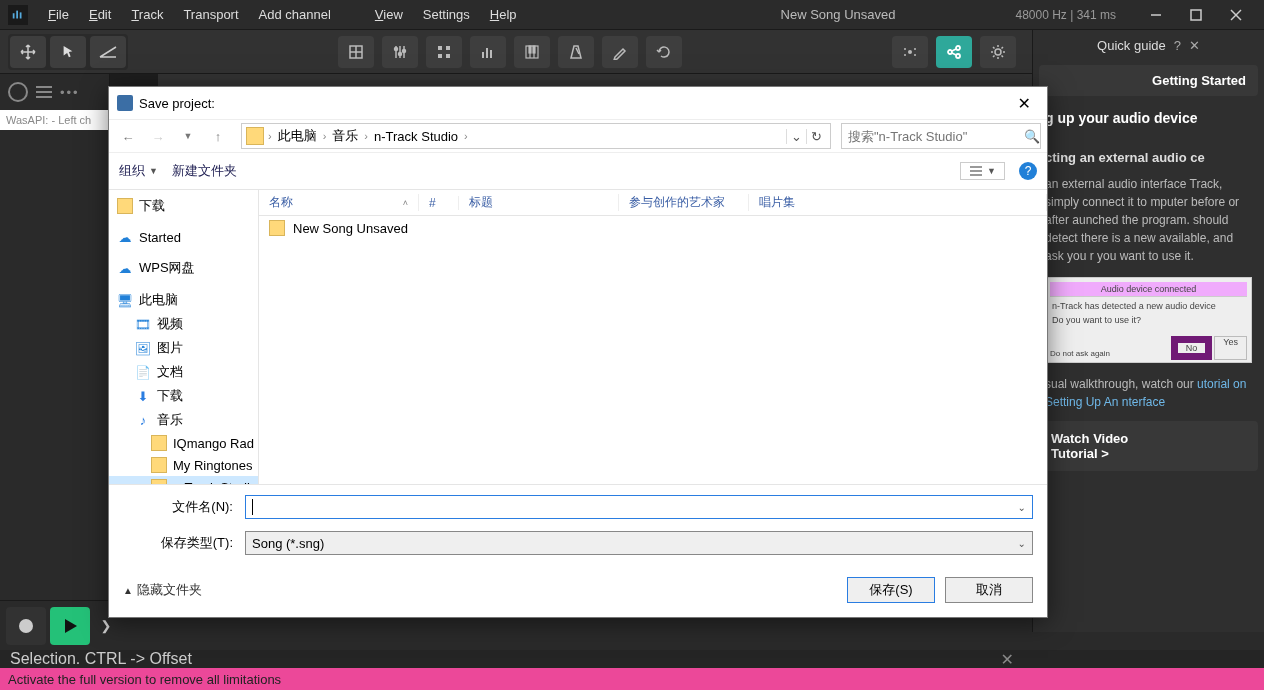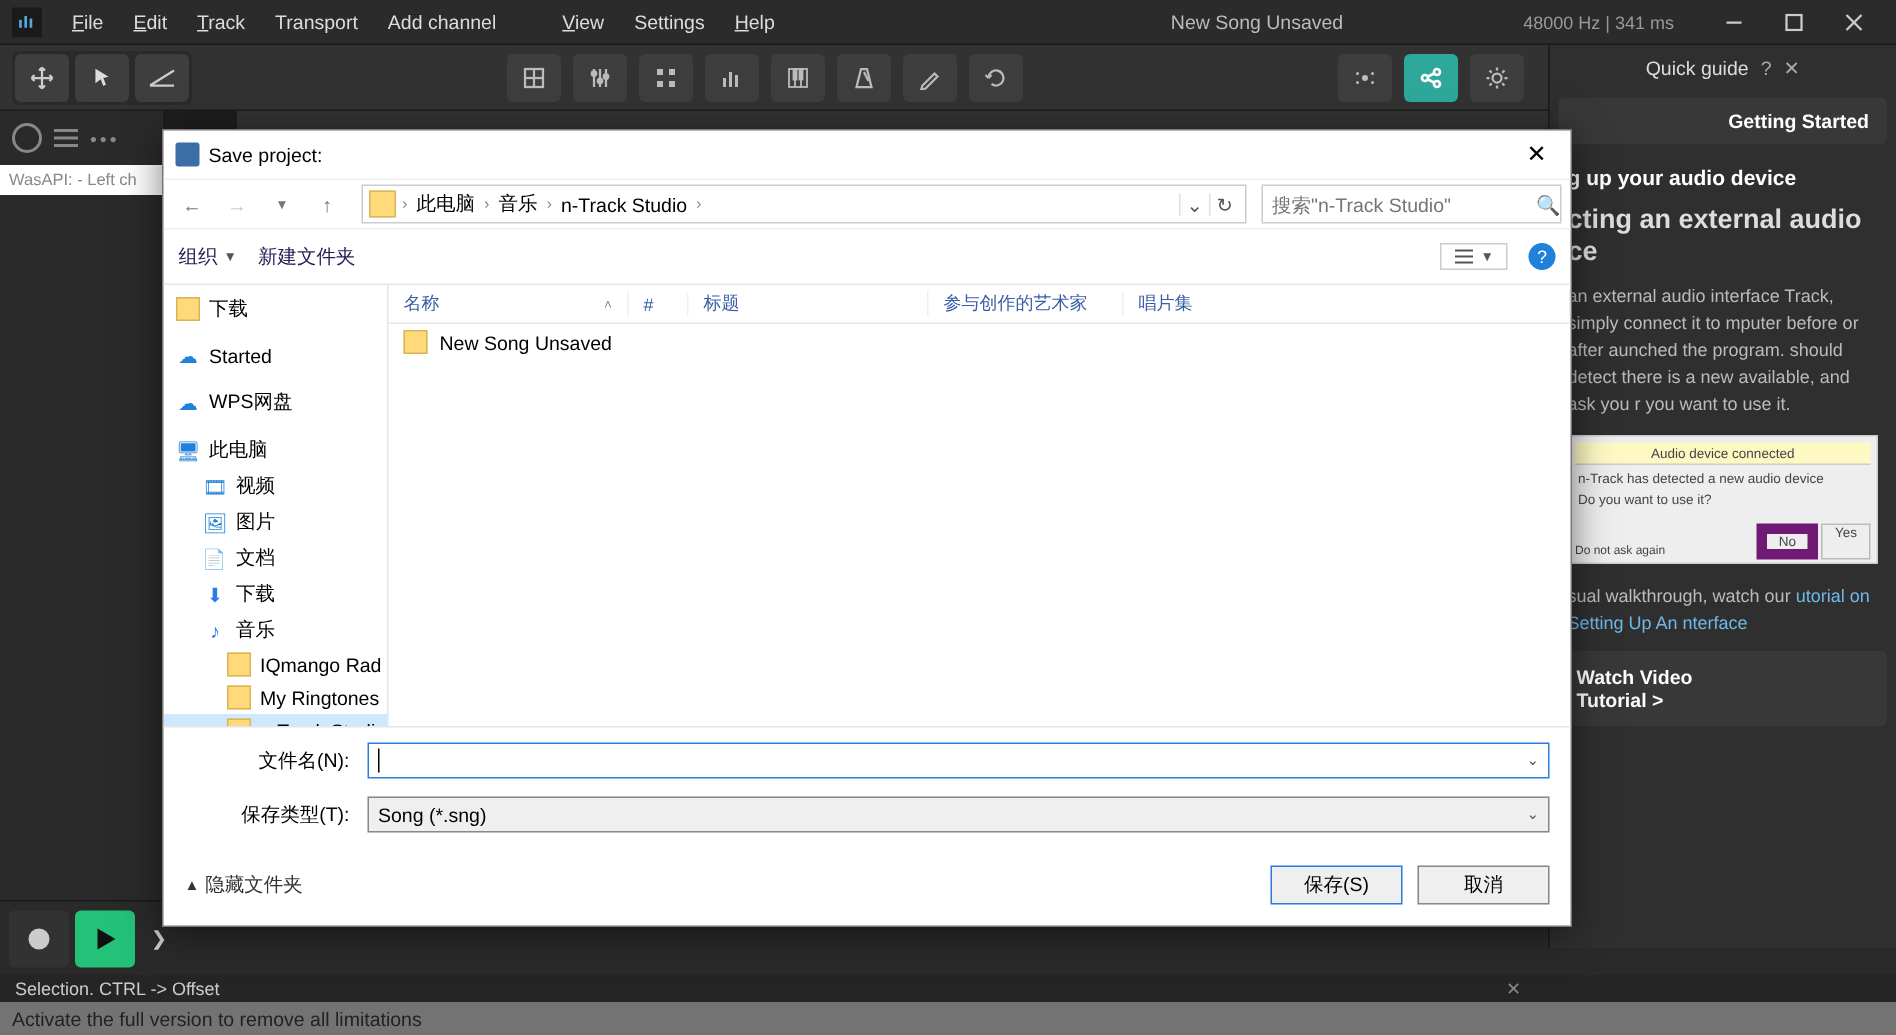--- a/index.html
+++ b/index.html
@@ -34,37 +34,37 @@
 .ruler-col .tick { position:absolute; left:0; right:0; text-align:right; padding-right:6px; font-size:10px; color:#666; }
 .timeline { flex:1; background:#252525; position:relative; }
 .timeline::before { content:''; position:absolute; top:0; height:20px; left:0; right:0; background:#333; border-bottom:1px solid #1a1a1a;}
 
 
 .right-panel { position:absolute; right:0; top:30px; width:232px; bottom:58px; background:#2f2f2f; border-left:1px solid #1a1a1a; padding:0; overflow:hidden;}
 .right-panel .qg-title { text-align:center; padding:8px 0; color:#ddd; font-size:13px; display:flex; align-items:center; justify-content:center; gap:8px;}
 .right-panel .qg-title .qicon { cursor:pointer; color:#aaa;}
 .right-panel .gs-badge { text-align:right; padding:8px 12px; color:#fff; font-weight:600; background:#383838; margin:4px 6px; border-radius:4px; font-size:13px;}
 .right-panel .section-title { font-weight:600; color:#fff; padding:10px 12px 4px; font-size:14px;}
-.right-panel .sub-title { font-weight:600; color:#ddd; padding:6px 12px; font-size:18px;}
+.right-panel .sub-title { font-weight:600; color:#ddd; padding:6px 12px; font-size:13px;margin-top:14px;}
 .right-panel .body-text { color:#bbb; padding:4px 12px; font-size:12px; line-height:1.5;}
 .right-panel .img-placeholder { margin:8px 12px; height:86px; background:#eee; border:1px solid #ccc; font-size:9px; color:#444; padding:4px; position:relative;}
-.right-panel .img-placeholder .ph-title { background:#fef9c3; padding:2px; font-size:9px; text-align:center; border-bottom:1px solid #ccc;}
+.right-panel .img-placeholder .ph-title { background:#f0abfc; padding:2px; font-size:9px; text-align:center; border-bottom:1px solid #ccc;}
 .right-panel .link { color:#6fb8e8; }
 .right-panel .watch { background:#383838; margin:6px; padding:10px 12px; border-radius:4px; color:#fff; font-weight:600; font-size:13px;}
 
 
 .transport { position:absolute; left:0; right:232px; bottom:40px; height:50px; background:#2a2a2a; display:flex; align-items:center; padding:6px; gap:4px; border-top:1px solid #1a1a1a;}
 .transport .t-btn { width:40px; height:38px; background:#323232; border-radius:4px; display:flex; align-items:center; justify-content:center; cursor:pointer; color:#ccc;}
 .transport .t-btn.rec { }
 .transport .t-btn.play { background:#24c178; color:#111; }
 
-.statusbar { position:absolute; left:0; right:0; bottom:22px; height:18px; background:#252525; color:#ccc; font-size:12px; padding:2px 10px; display:flex; justify-content:space-between; align-items:center; z-index:3;}
-
-
-.activate { position:absolute; left:0; right:0; bottom:0; height:22px; background:#737373; color:#222; font-size:13px; padding:2px 8px; display:flex; align-items:center;}
+.statusbar { position:absolute; left:0; right:0; bottom:22px; height:18px; background:#252525; color:#ccc; font-size:16px; padding:2px 10px; display:flex; justify-content:space-between; align-items:center; z-index:3;}
+
+
+.activate { position:absolute; left:0; right:0; bottom:0; height:22px; background:#ec4899; color:#222; font-size:13px; padding:2px 8px; display:flex; align-items:center;}
 
 
 .dialog { position:absolute; left:108px; top:86px; width:940px; height:532px; background:#fff; border:1px solid #777; box-shadow:0 4px 24px rgba(0,0,0,.5); z-index:50; color:#000; display:flex; flex-direction:column;}
 .dialog .titlebar { height:32px; display:flex; align-items:center; padding:0 8px; font-size:13px;}
 .dialog .titlebar .d-icon { width:16px;height:16px; margin-right:6px; background:#3b6ea5; border-radius:2px;}
 .dialog .titlebar .close { margin-left:auto; cursor:pointer; font-size:16px; padding:2px 8px;}
 .dialog .navrow { height:34px; display:flex; align-items:center; padding:0 6px; gap:4px; border-top:1px solid #eee; border-bottom:1px solid #eee;}
 .dialog .nav-btn { width:26px; height:26px; display:flex; align-items:center; justify-content:center; cursor:pointer; color:#777; border-radius:3px;}
 .dialog .breadcrumb { flex:1; height:26px; border:1px solid #ccc; display:flex; align-items:center; padding:0 4px; font-size:13px; gap:2px; margin:0 6px;}
 .dialog .breadcrumb .folder-ico { width:18px;height:18px; background:#ffd97a; border:1px solid #d9b55a; margin-right:2px;}

